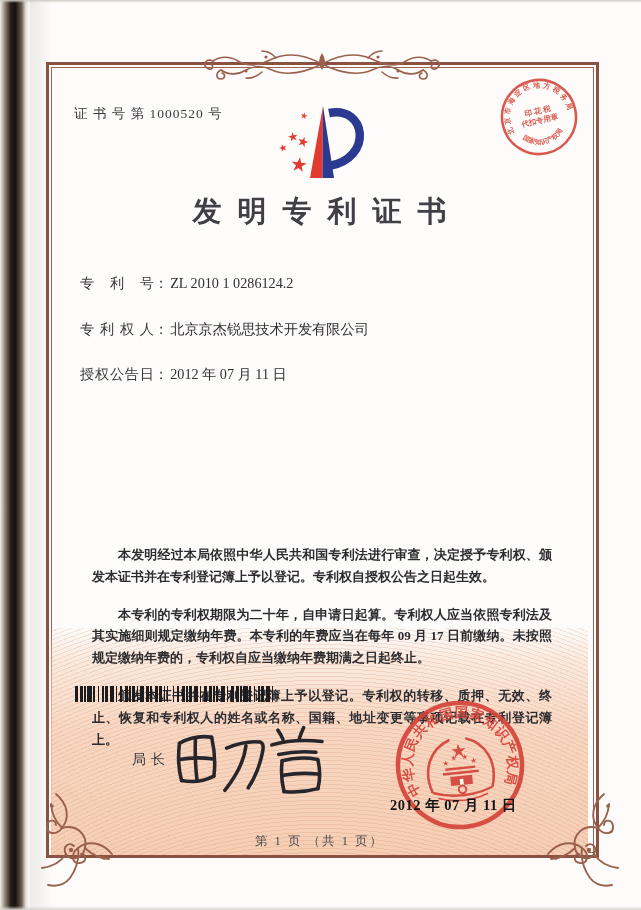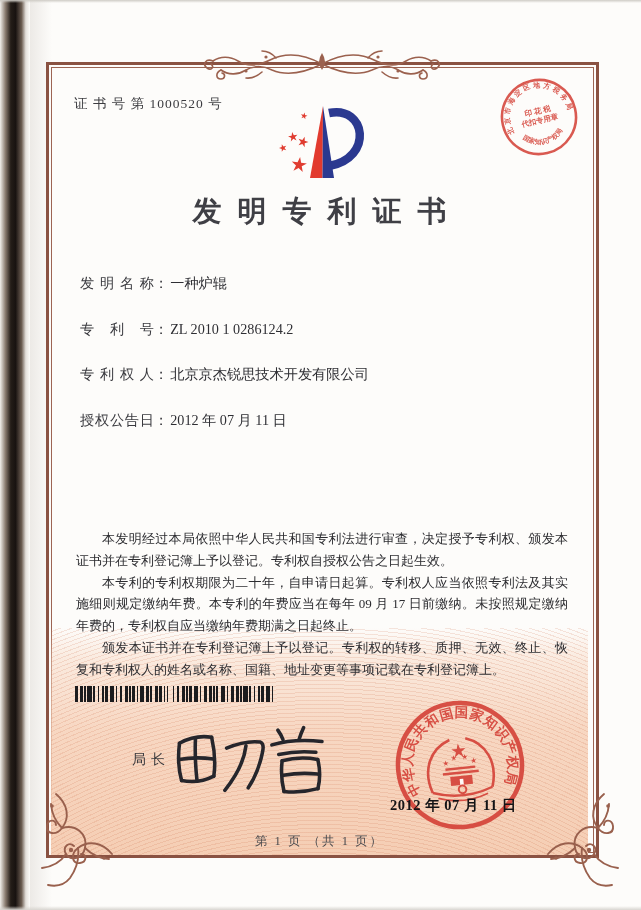--- a/index.html
+++ b/index.html
@@ -25,29 +25,29 @@
   .frame::before{
     content:"";position:absolute;inset:2px;border:1px solid #9c6453;
   }
   .guilloche{
     left:51px;top:628px;width:537px;height:227px;
     background:
       repeating-radial-gradient(circle at 50% 300%, rgba(205,108,72,.17) 0px, rgba(205,108,72,.17) 1px, rgba(0,0,0,0) 1px, rgba(0,0,0,0) 4px),
       linear-gradient(180deg, rgba(248,216,196,0) 0%, rgba(247,212,188,.45) 14%, rgba(246,206,180,.8) 45%, #f5ceb4 100%);
   }
   
-  .cert-number{left:74px;top:95px;font-size:13.5px;color:#3c3c40;letter-spacing:1px;text-align:right;}
+  .cert-number{left:74px;top:105px;font-size:13.5px;color:#3c3c40;letter-spacing:1px;text-align:right;}
   .title{left:46px;top:192px;width:547px;text-align:center;font-size:29px;font-weight:600;color:#3f3f45;letter-spacing:16px;padding-left:16px;box-sizing:border-box;}
   .fields{left:80px;top:274px;font-size:14.2px;color:#333338;}
   .field{margin-bottom:25.5px;height:20px;white-space:nowrap;}
   .flab{display:inline-block;width:74px;text-align:justify;text-align-last:justify;color:#3a3a3f;}
   .colon{margin:0 2px 0 0;}
   .fval{color:#2e2e33;}
   .body-text{left:76px;top:528px;width:492px;font-size:13px;line-height:21.8px;color:#2c2c30;text-align:justify;}
-  .body-text p{margin:0;text-indent:2em;}
+  .body-text p{margin:16px;text-indent:2em;font-weight:bold;}
   .barcode{left:75px;top:686px;width:198px;height:16px;overflow:hidden;white-space:nowrap;font-size:0;}
   .barcode i{display:inline-block;height:16px;background:#1c1c1e;}
   .barcode b{display:inline-block;height:16px;}
   .sig-title{left:132px;top:751px;font-size:14px;color:#3a3a3e;letter-spacing:5px;}
   .seal-date{left:390px;top:796px;font-size:14.5px;font-weight:700;color:#141416;letter-spacing:.5px;}
   .footer{left:46px;top:833px;width:547px;text-align:center;font-size:12.5px;color:#4a4a4e;letter-spacing:2px;}
   svg{display:block;}
 </style>
 </head>
 <body>
@@ -118,23 +118,20 @@
   <use href="#star5" transform="translate(28,20) scale(0.35) rotate(12)" fill="#e03c30"></use>
   <use href="#star5" transform="translate(17,41) scale(0.5) rotate(-10)" fill="#e03c30"></use>
   <use href="#star5" transform="translate(27,46) scale(0.55) rotate(18)" fill="#e03c30"></use>
   <use href="#star5" transform="translate(7,52) scale(0.4) rotate(-18)" fill="#e03c30"></use>
   <use href="#star5" transform="translate(23,69) scale(0.8) rotate(8)" fill="#e03c30"></use>
 </svg>
 
 <div class="abs title">发明专利证书</div>
 
 <div class="abs fields">
-  <div class="field">
-    <span class="flab">发明名称</span><span class="colon">：</span><span class="fval">一种炉辊</span>
-  </div>
   <div class="field">
     <span class="flab">专利号</span><span class="colon">：</span><span class="fval">ZL 2010 1 0286124.2</span>
   </div>
   <div class="field">
     <span class="flab">专利权人</span><span class="colon">：</span><span class="fval">北京京杰锐思技术开发有限公司</span>
   </div>
   <div class="field">
     <span class="flab">授权公告日</span><span class="colon">：</span><span class="fval">2012 年 07 月 11 日</span>
   </div>
 </div>

